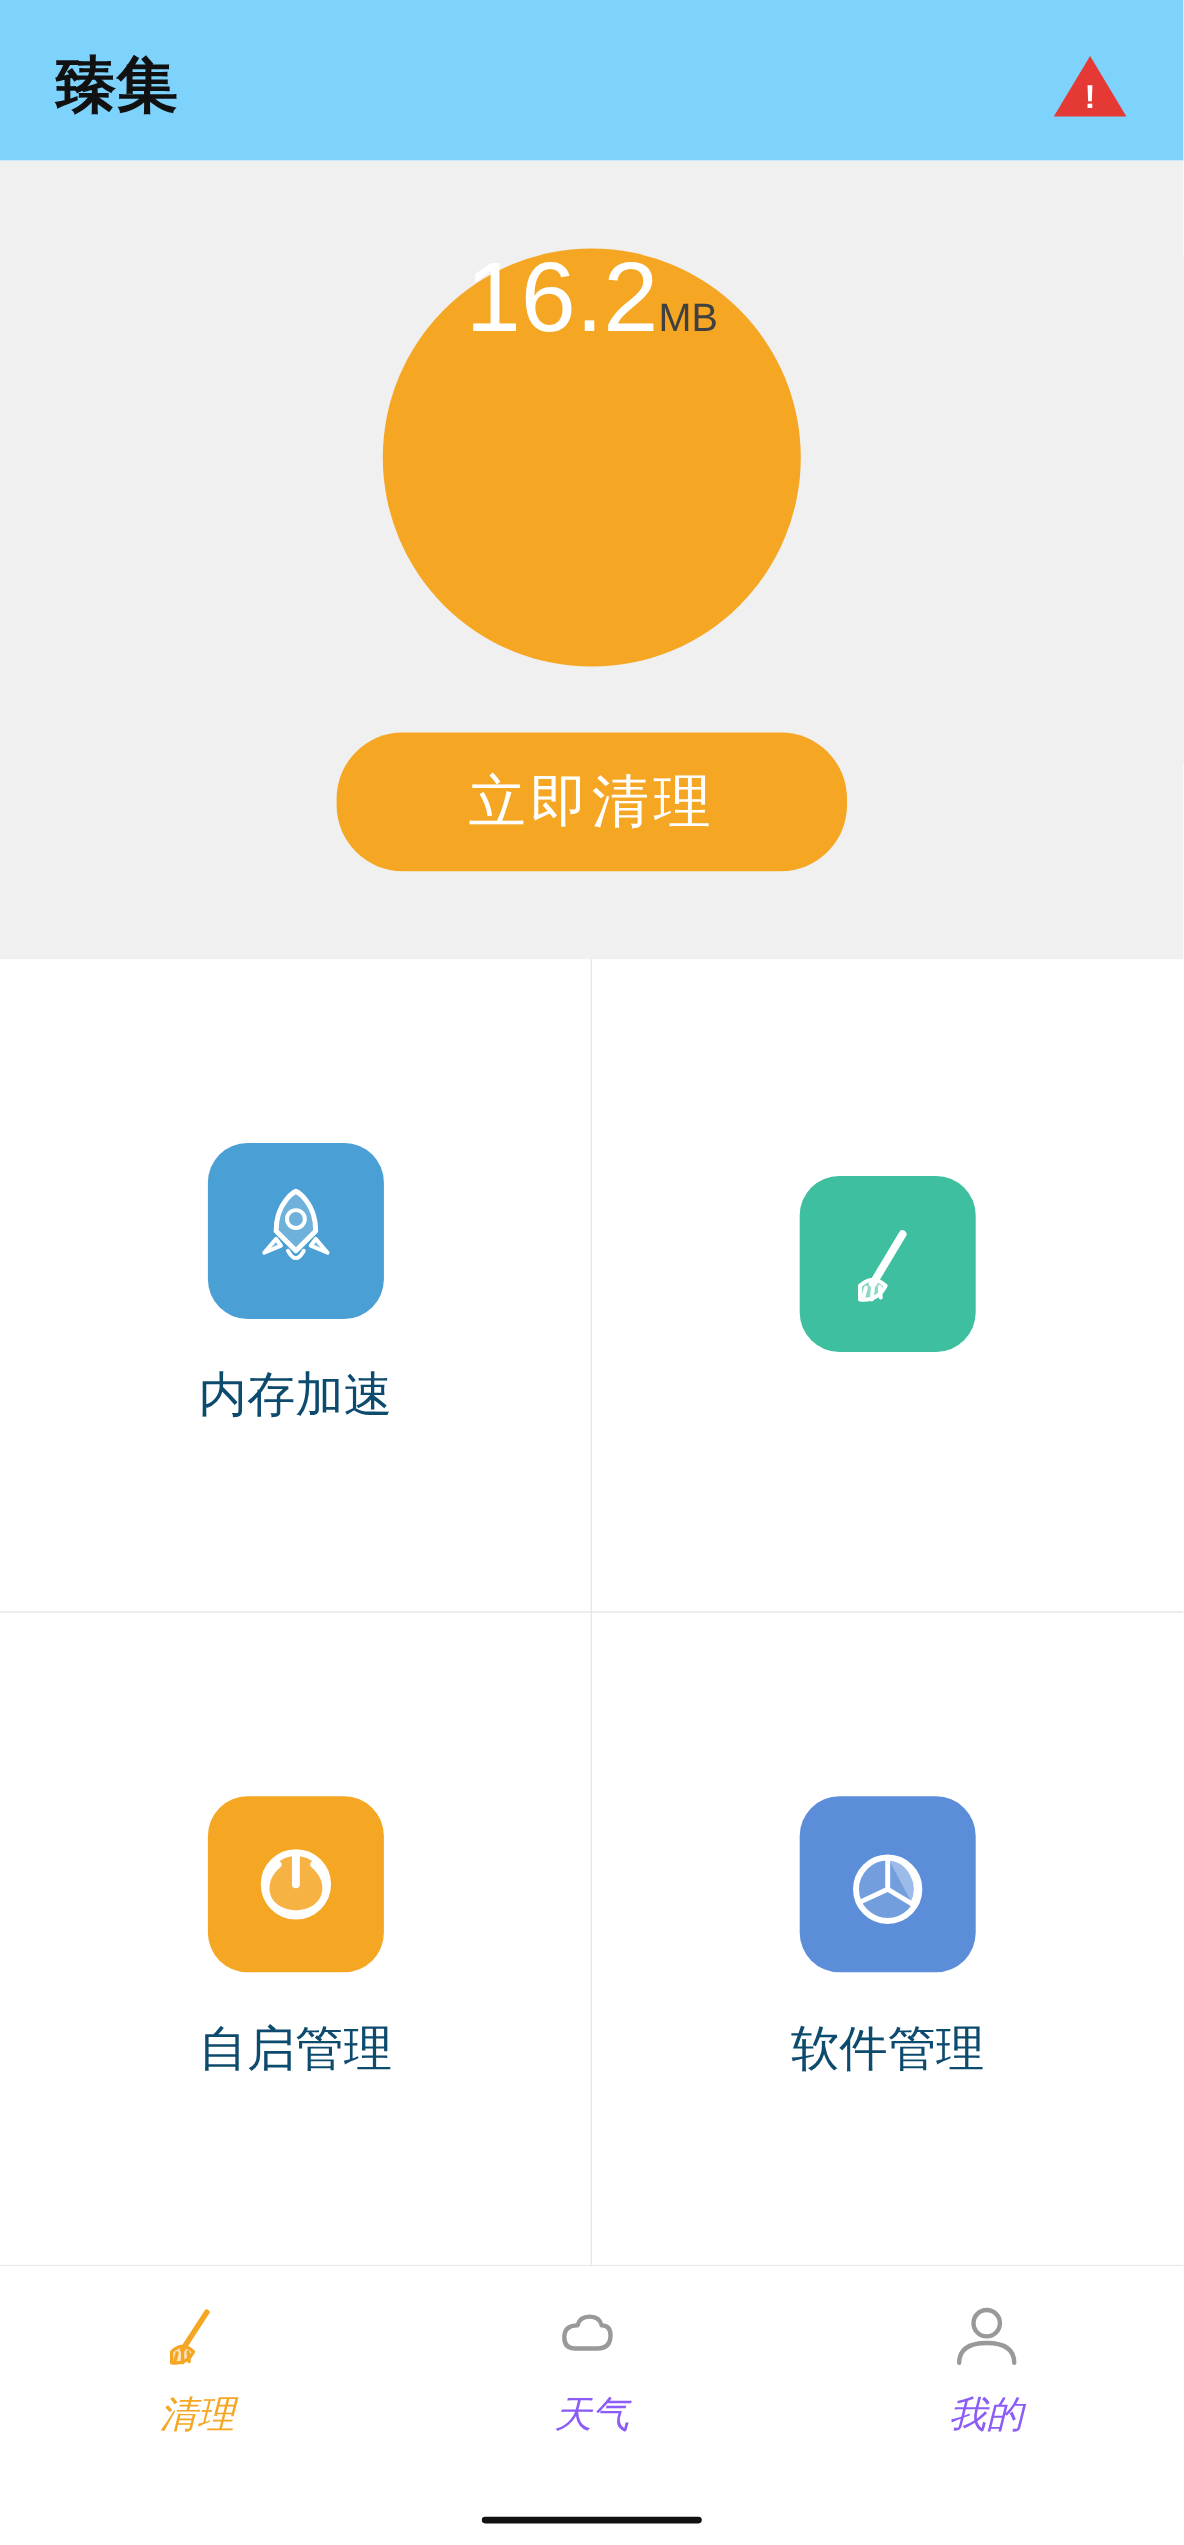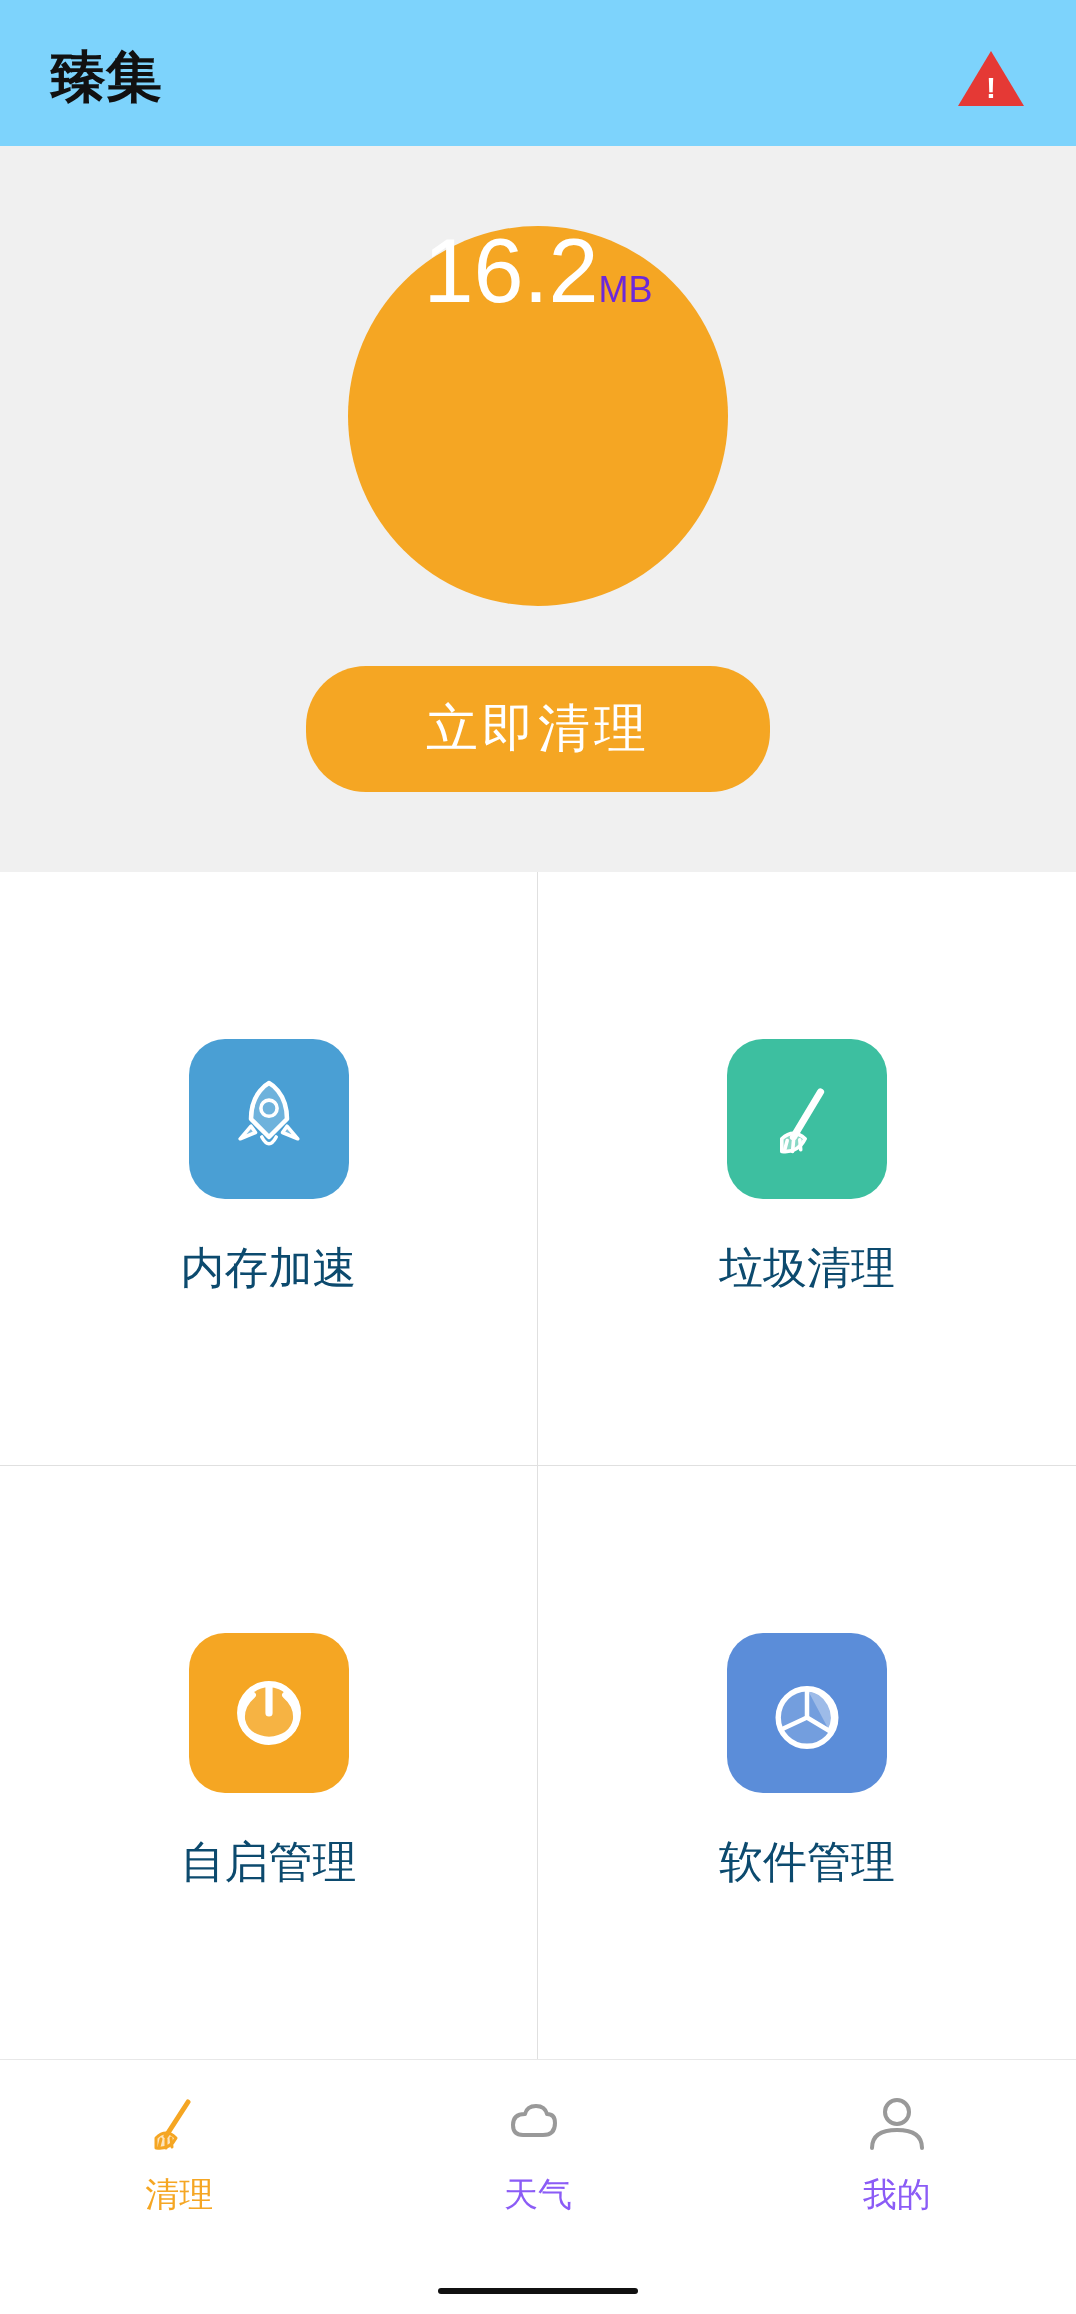--- a/index.html
+++ b/index.html
@@ -62,21 +62,21 @@
 
     .storage-number {
       font-size: 90px;
       font-weight: 300;
       color: #fff;
       line-height: 1;
     }
 
     .storage-unit {
       font-size: 36px;
-      color: #6d28d9;
+      color: #404040;
       font-weight: 300;
       margin-top: 28px;
     }
 
     .clean-button {
       background: #f5a623;
       color: #fff;
       border: none;
       border-radius: 60px;
       padding: 28px 120px;
@@ -157,20 +157,21 @@
       font-weight: 400;
     }
 
     
     .bottom-nav {
       display: flex;
       justify-content: space-around;
       padding: 30px 0 50px 0;
       border-top: 1px solid #e8e8e8;
       background: #fff;
+      font-style: italic;
     }
 
     .nav-item {
       display: flex;
       flex-direction: column;
       align-items: center;
       gap: 12px;
       cursor: pointer;
       flex: 1;
     }
@@ -263,21 +264,20 @@
 
         <line x1="65" y1="20" x2="35" y2="70" stroke="#fff" stroke-width="8"></line>
 
         <path d="M22 72 Q35 60 48 72 Q40 88 22 86 Z" stroke="#fff" stroke-width="4" fill="rgba(255,255,255,0.4)"></path>
 
         <line x1="28" y1="74" x2="25" y2="85" stroke="#fff" stroke-width="4"></line>
         <line x1="35" y1="74" x2="34" y2="86" stroke="#fff" stroke-width="4"></line>
         <line x1="42" y1="73" x2="43" y2="84" stroke="#fff" stroke-width="4"></line>
       </svg>
     </div>
-    <span class="grid-label">垃圾清理</span>
   </div>
 
   <div class="grid-item">
     <div class="icon-box yellow">
       <svg viewBox="0 0 100 100">
 
         <circle cx="50" cy="50" r="32" stroke="#fff" stroke-width="7" fill="rgba(255,255,255,0.15)"></circle>
 
         <line x1="50" y1="20" x2="50" y2="50" stroke="#fff" stroke-width="8"></line>
 

